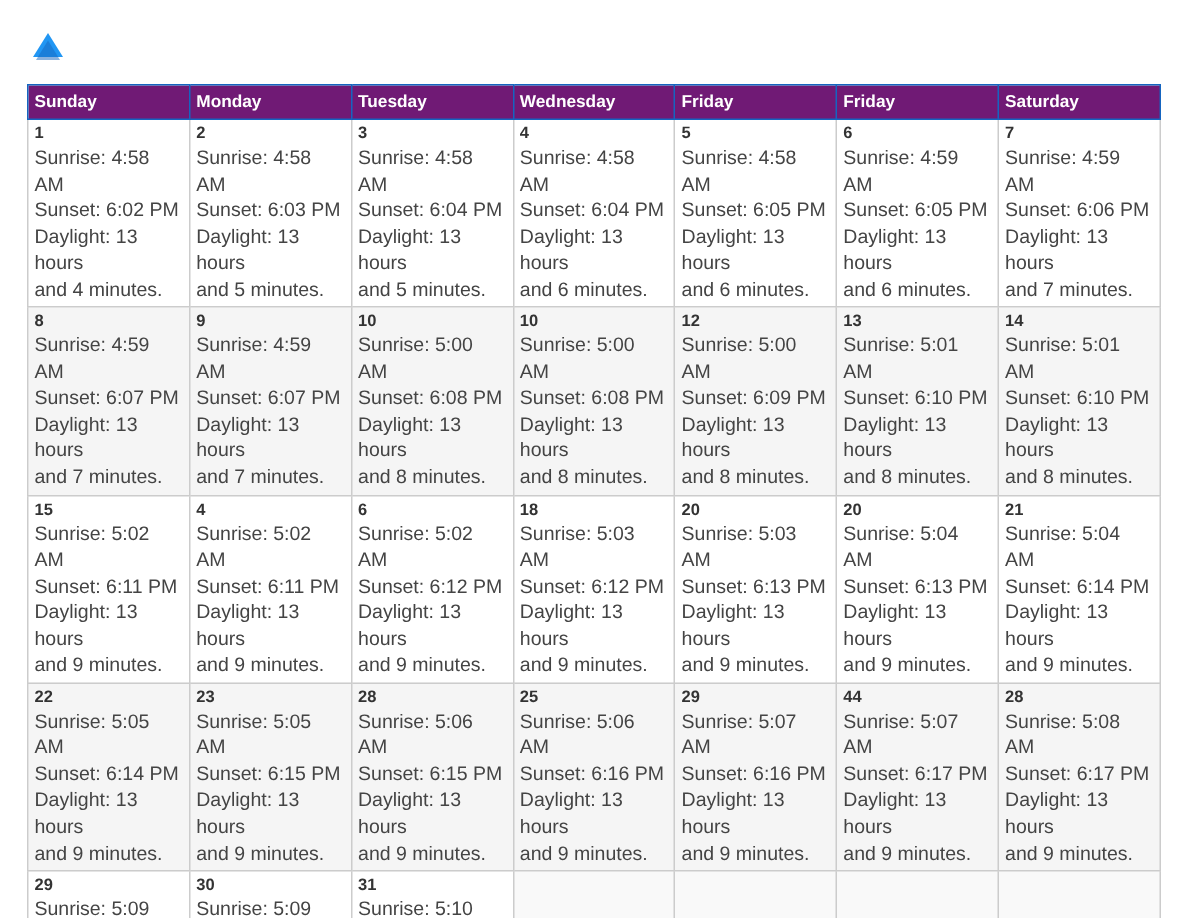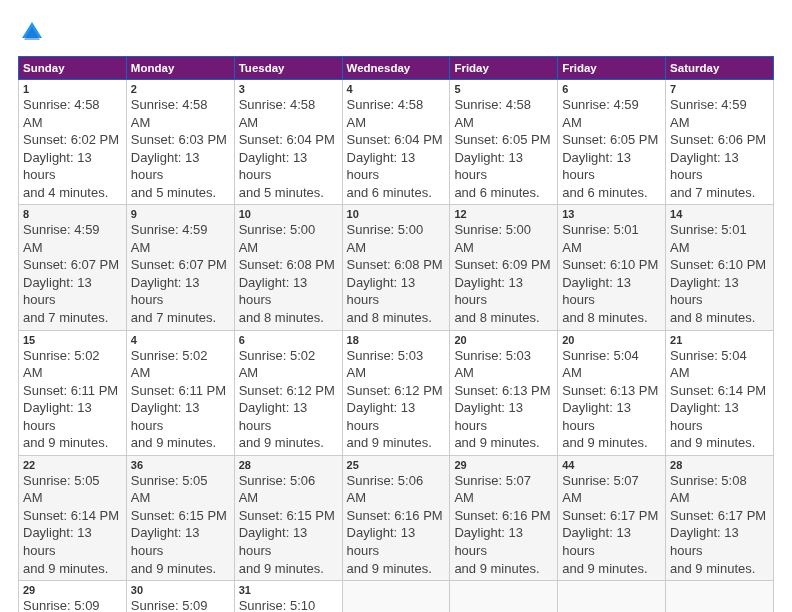--- a/index.html
+++ b/index.html
@@ -180,21 +180,21 @@
           <td><span class="day-number">20</span>
 <span class="day-info">Sunrise: 5:03 AM<br>Sunset: 6:13 PM<br>Daylight: 13 hours<br>and 9 minutes.</span></td>
           <td><span class="day-number">20</span>
 <span class="day-info">Sunrise: 5:04 AM<br>Sunset: 6:13 PM<br>Daylight: 13 hours<br>and 9 minutes.</span></td>
           <td><span class="day-number">21</span>
 <span class="day-info">Sunrise: 5:04 AM<br>Sunset: 6:14 PM<br>Daylight: 13 hours<br>and 9 minutes.</span></td>
         </tr>
         <tr>
           <td><span class="day-number">22</span>
 <span class="day-info">Sunrise: 5:05 AM<br>Sunset: 6:14 PM<br>Daylight: 13 hours<br>and 9 minutes.</span></td>
-          <td><span class="day-number">36</span>
+          <td><span class="day-number">23</span>
 <span class="day-info">Sunrise: 5:05 AM<br>Sunset: 6:15 PM<br>Daylight: 13 hours<br>and 9 minutes.</span></td>
           <td><span class="day-number">28</span>
 <span class="day-info">Sunrise: 5:06 AM<br>Sunset: 6:15 PM<br>Daylight: 13 hours<br>and 9 minutes.</span></td>
           <td><span class="day-number">25</span>
 <span class="day-info">Sunrise: 5:06 AM<br>Sunset: 6:16 PM<br>Daylight: 13 hours<br>and 9 minutes.</span></td>
           <td><span class="day-number">29</span>
 <span class="day-info">Sunrise: 5:07 AM<br>Sunset: 6:16 PM<br>Daylight: 13 hours<br>and 9 minutes.</span></td>
           <td><span class="day-number">44</span>
 <span class="day-info">Sunrise: 5:07 AM<br>Sunset: 6:17 PM<br>Daylight: 13 hours<br>and 9 minutes.</span></td>
           <td><span class="day-number">28</span>

